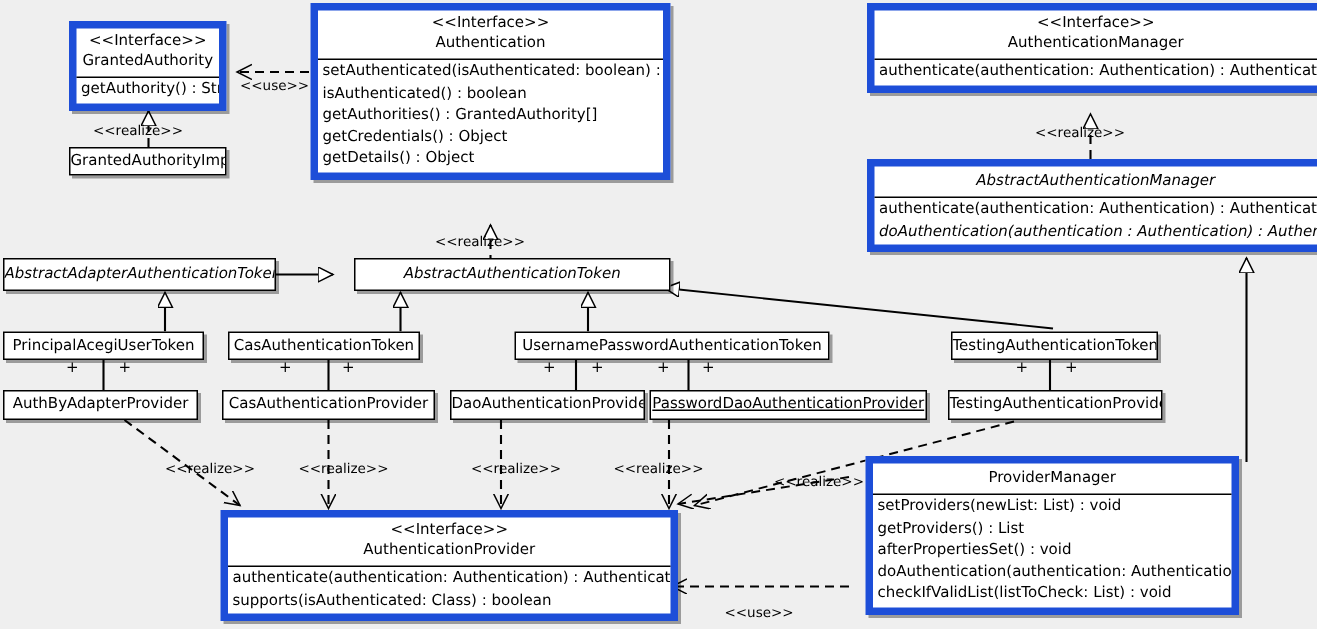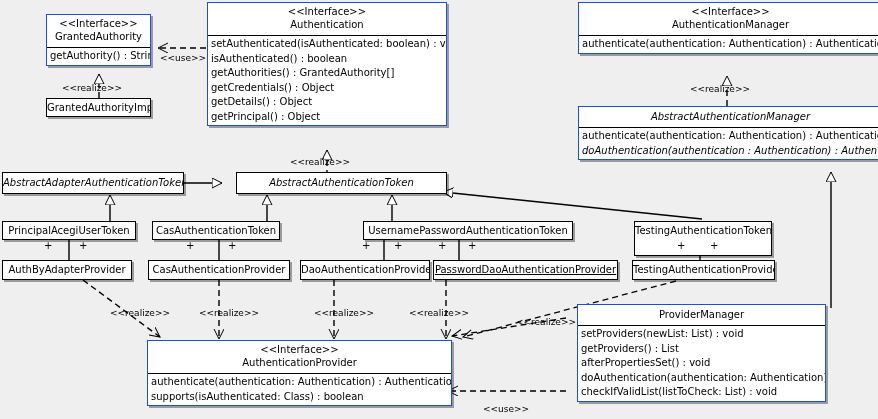--- a/index.html
+++ b/index.html
@@ -13,21 +13,21 @@
     background:#efefef;
     overflow:hidden;
   }
   svg#wires{
     position:absolute;left:0;top:0;width:878px;height:419px;
     pointer-events:none;
   }
   .umlbox{
     position:absolute;
     background:#ffffff;
-    border:1px solid #1d4ed8;
+    border:5px solid #1d4ed8;
     box-sizing:border-box;
     box-shadow:2px 2px 0 rgba(0,0,0,0.35);
     z-index:5;
   }
   .hdr{
     padding:2px 4px 3px 4px;
     text-align:center;
   }
   .hdr .stereo{
     display:block;
@@ -199,21 +199,20 @@
       <span class="stereo">&lt;&lt;Interface&gt;&gt;</span>
       <span class="cname">Authentication</span>
     </div>
     <div class="divider"></div>
     <div class="ops">
       <div class="op">setAuthenticated(isAuthenticated: boolean) : void</div>
       <div class="op">isAuthenticated() : boolean</div>
       <div class="op">getAuthorities() : GrantedAuthority[]</div>
       <div class="op">getCredentials() : Object</div>
       <div class="op">getDetails() : Object</div>
-      <div class="op">getPrincipal() : Object</div>
     </div>
   </div>
 
   <div class="umlbox" style="left:578px;top:2px;width:305px;">
     <div class="hdr">
       <span class="stereo">&lt;&lt;Interface&gt;&gt;</span>
       <span class="cname">AuthenticationManager</span>
     </div>
     <div class="divider"></div>
     <div class="ops">
@@ -233,23 +232,23 @@
   </div>
 
   <div class="simple italic" style="left:2px;top:172px;width:182px;height:22px;line-height:20px;">AbstractAdapterAuthenticationToken</div>
 
   <div class="simple italic" style="left:236px;top:172px;width:211px;height:22px;line-height:20px;">AbstractAuthenticationToken</div>
 
   <div class="simple" style="left:2px;top:221px;width:134px;height:19px;line-height:17px;">PrincipalAcegiUserToken</div>
 
   <div class="simple" style="left:152px;top:221px;width:128px;height:19px;line-height:17px;">CasAuthenticationToken</div>
 
-  <div class="simple" style="left:343px;top:221px;width:210px;height:19px;line-height:17px;margin-left:20px;">UsernamePasswordAuthenticationToken</div>
-
-  <div class="simple" style="left:634px;top:221px;width:138px;height:35px;line-height:17px;">TestingAuthenticationToken</div>
+  <div class="simple" style="left:343px;top:221px;width:210px;height:19px;line-height:17px;">UsernamePasswordAuthenticationToken</div>
+
+  <div class="simple" style="left:634px;top:221px;width:138px;height:19px;line-height:17px;">TestingAuthenticationToken</div>
 
   <div class="simple" style="left:2px;top:260px;width:130px;height:20px;line-height:18px;">AuthByAdapterProvider</div>
 
   <div class="simple" style="left:148px;top:260px;width:142px;height:20px;line-height:18px;">CasAuthenticationProvider</div>
 
   <div class="simple" style="left:300px;top:260px;width:130px;height:20px;line-height:18px;">DaoAuthenticationProvider</div>
 
   <div class="simple" style="left:433px;top:260px;width:185px;height:20px;line-height:18px;text-decoration:underline;">PasswordDaoAuthenticationProvider</div>
 
   <div class="simple" style="left:632px;top:260px;width:143px;height:20px;line-height:18px;">TestingAuthenticationProvider</div>

